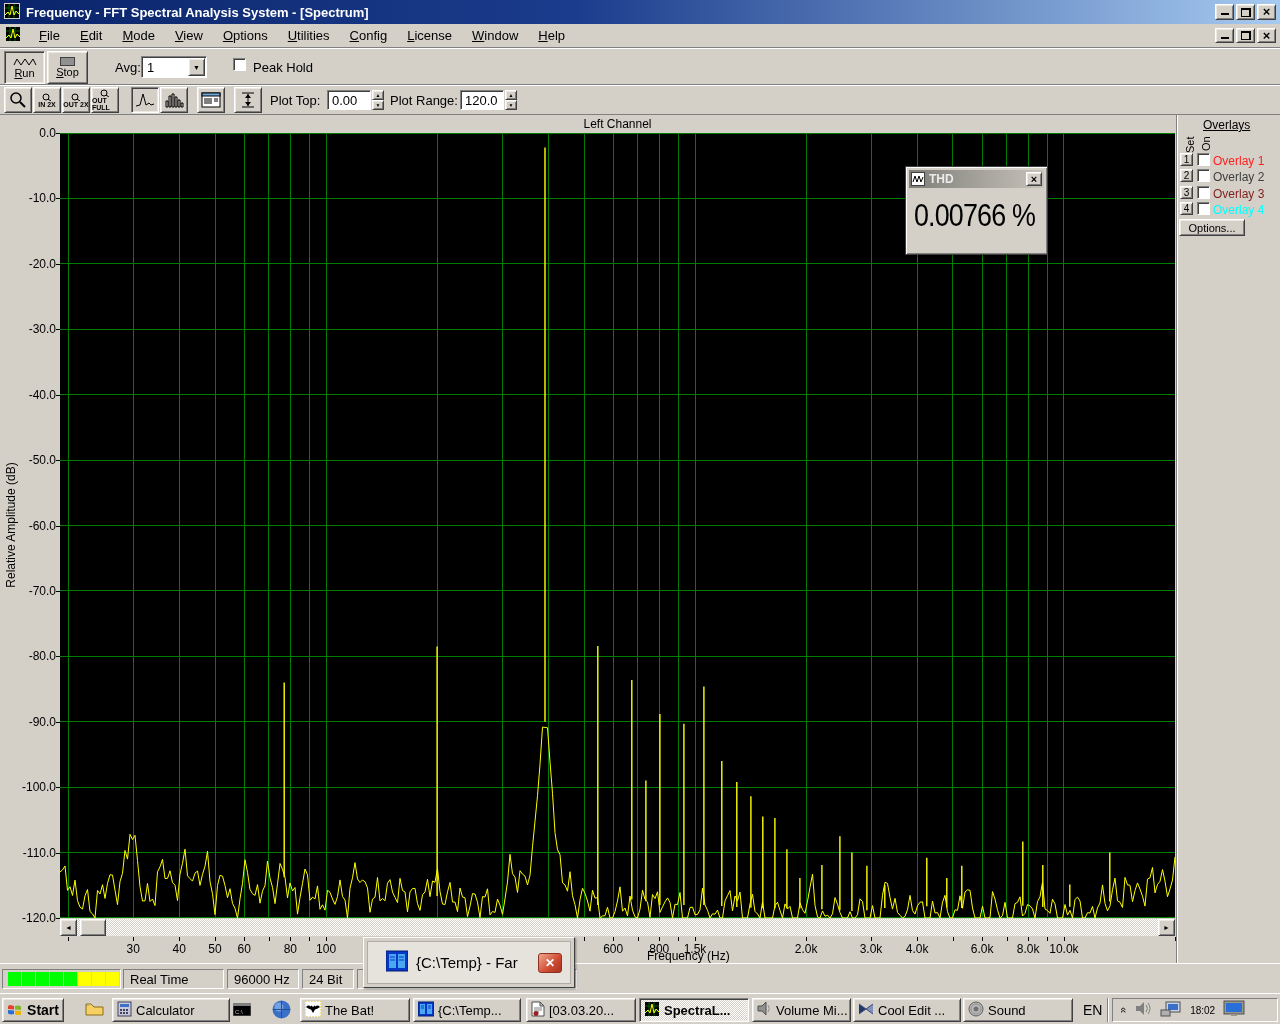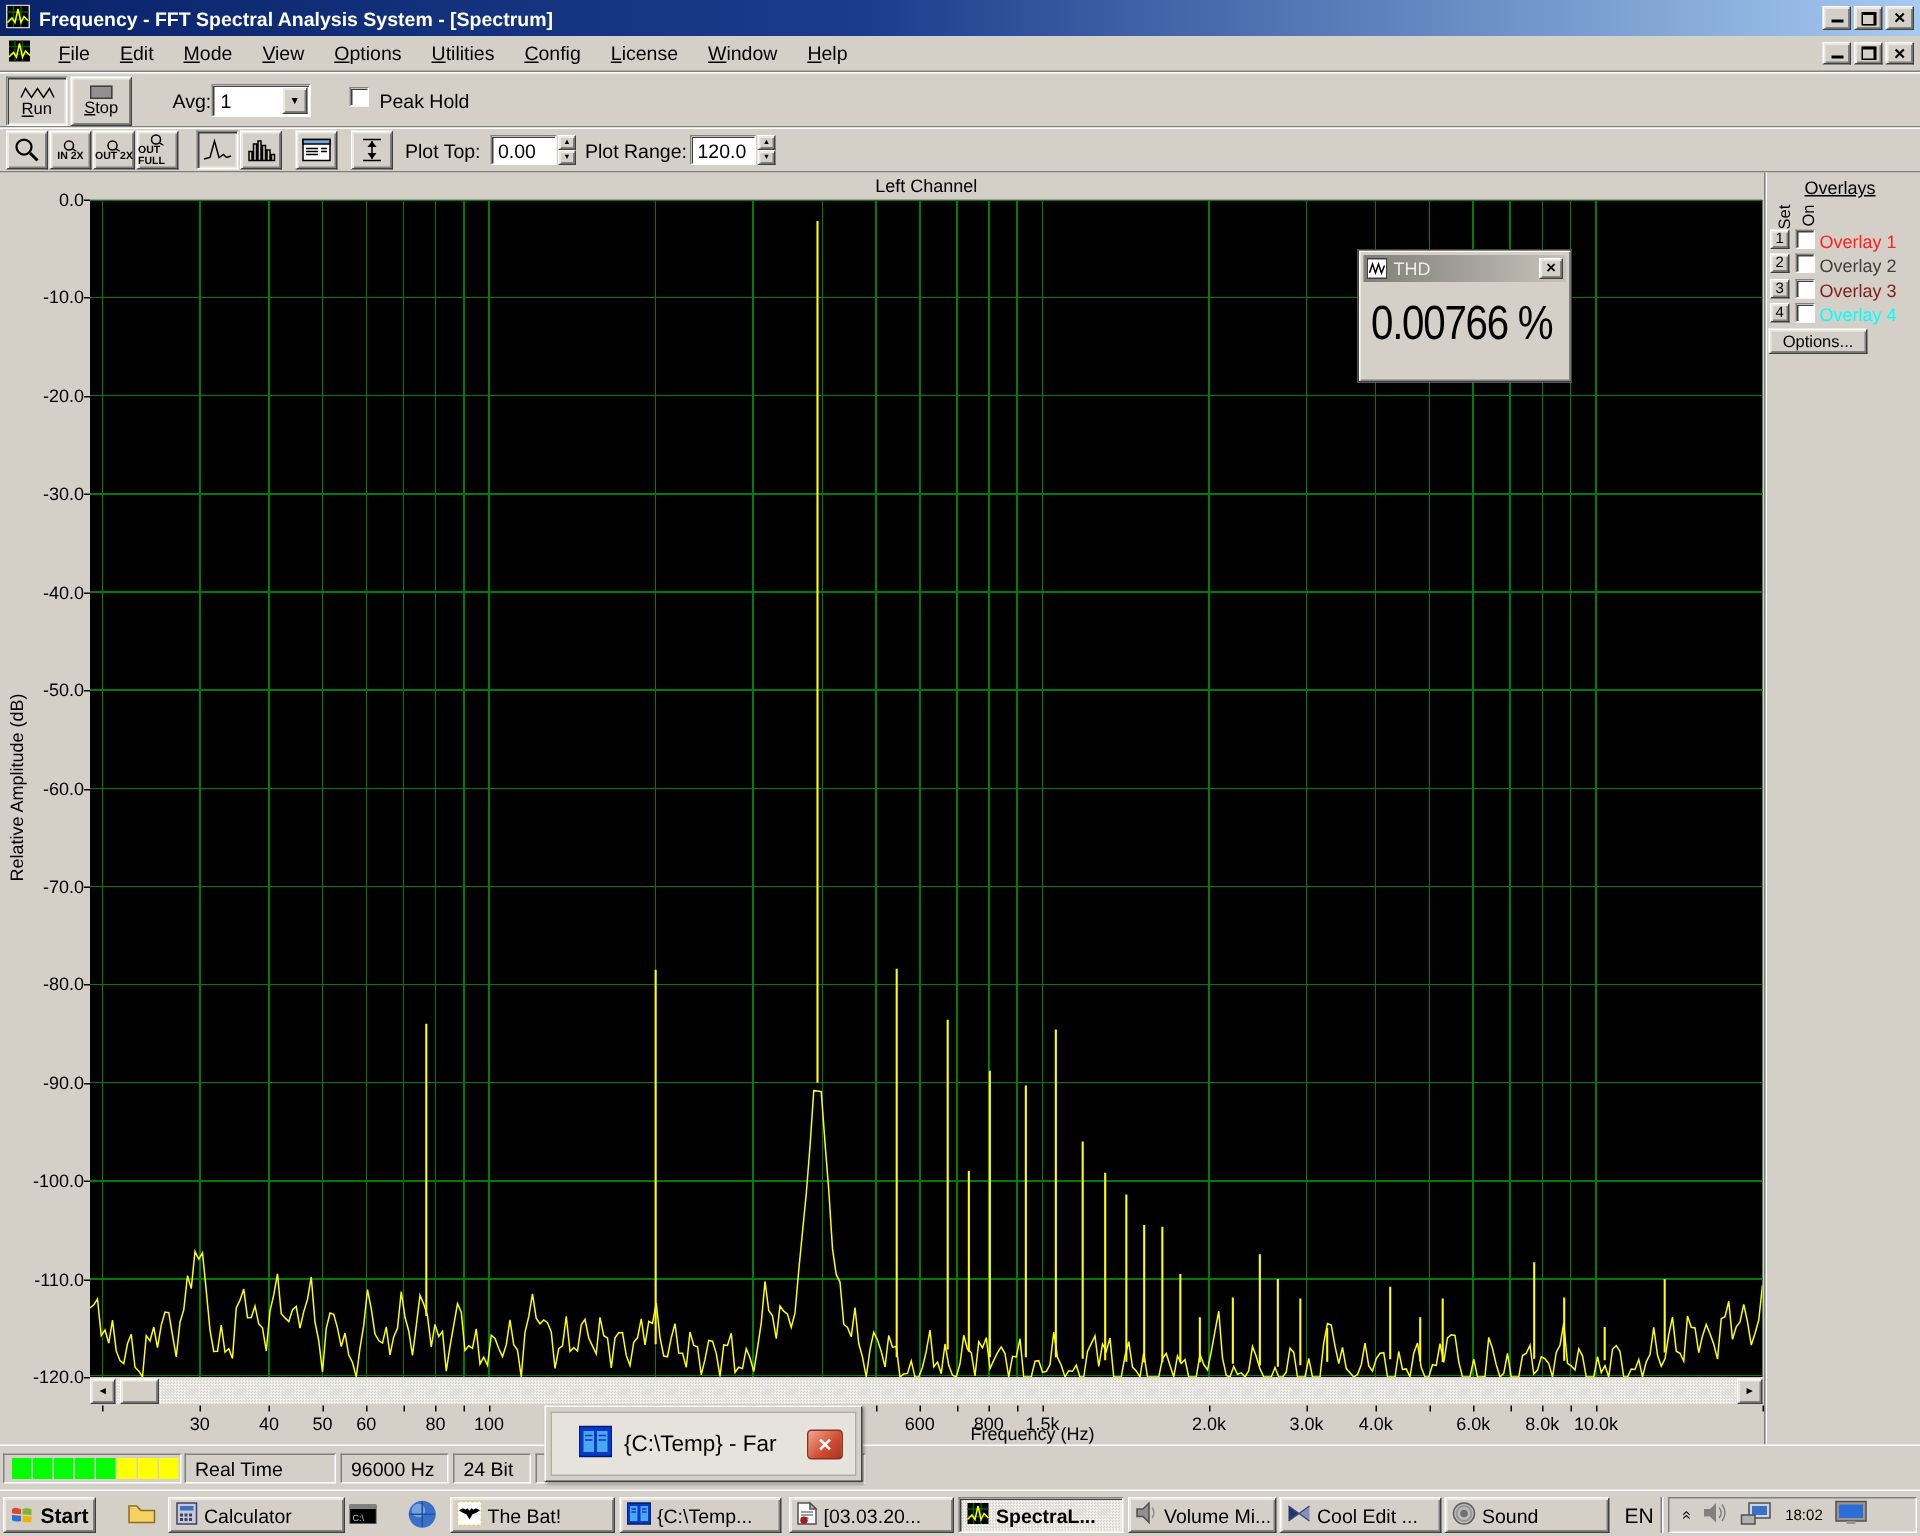--- a/index.html
+++ b/index.html
@@ -70,21 +70,21 @@
   .ov-num { position:absolute; width:13px; height:13px; font-size:10px; display:flex; align-items:center; justify-content:center; }
   .ov-chk { position:absolute; }
   .ov-lab { position:absolute; font-size:12px; white-space:nowrap; }
   .ov-options { left:1179px; top:104px; width:66px; height:17px; font-size:11px; display:flex; align-items:center; justify-content:center; }
 
   
   .thd { left:905px; top:51px; width:143px; height:89px; background:#d4d0c8;
     border:1px solid #404040; box-shadow:inset 1px 1px 0 #fff, inset -1px -1px 0 #808080; }
   .thd-tb { position:absolute; left:3px; top:3px; right:3px; height:18px;
     background:linear-gradient(90deg,#7f7f78,#c6c2ba); display:flex; align-items:center; padding:0 2px; }
-  .thd-title { color:#ececec; font-weight:normal; font-size:12px; margin-left:4px; flex:1; }
+  .thd-title { color:#ececec; font-weight:bold; font-size:12px; margin-left:4px; flex:1; }
   .thd-close { width:16px; height:14px; font-size:11px; font-weight:bold; display:flex; align-items:center; justify-content:center; }
   .thd-value { position:absolute; left:8px; top:30px; font-size:32px; font-weight:500; letter-spacing:-1px;
     transform:scaleX(.84); transform-origin:0 0; white-space:nowrap; }
   .thd-icon { width:14px; height:14px; background:#fff; border:1px solid #404040; display:flex; align-items:center; justify-content:center; }
 
   
   .statusbar { left:0; top:963px; width:1280px; height:30px; background:#d4d0c8; border-top:1px solid #fff; }
   .sb-panel { position:absolute; top:5px; height:20px; border:1px solid; border-color:#808080 #fff #fff #808080;
     font-size:13px; padding:2px 0 0 6px; white-space:nowrap; overflow:hidden; }
   .meter { display:flex; gap:1px; padding:2px 0 0 3px; }

